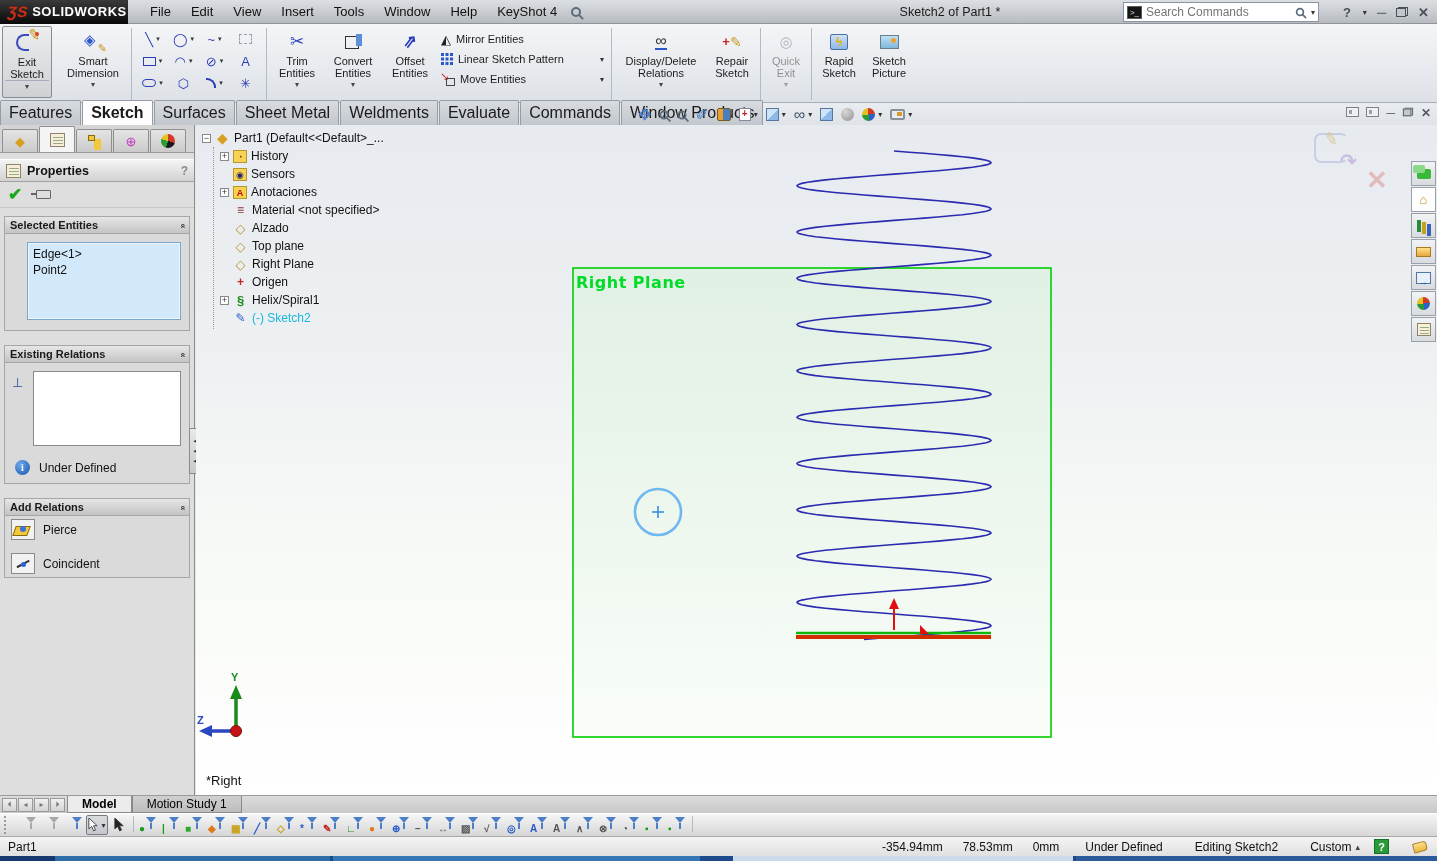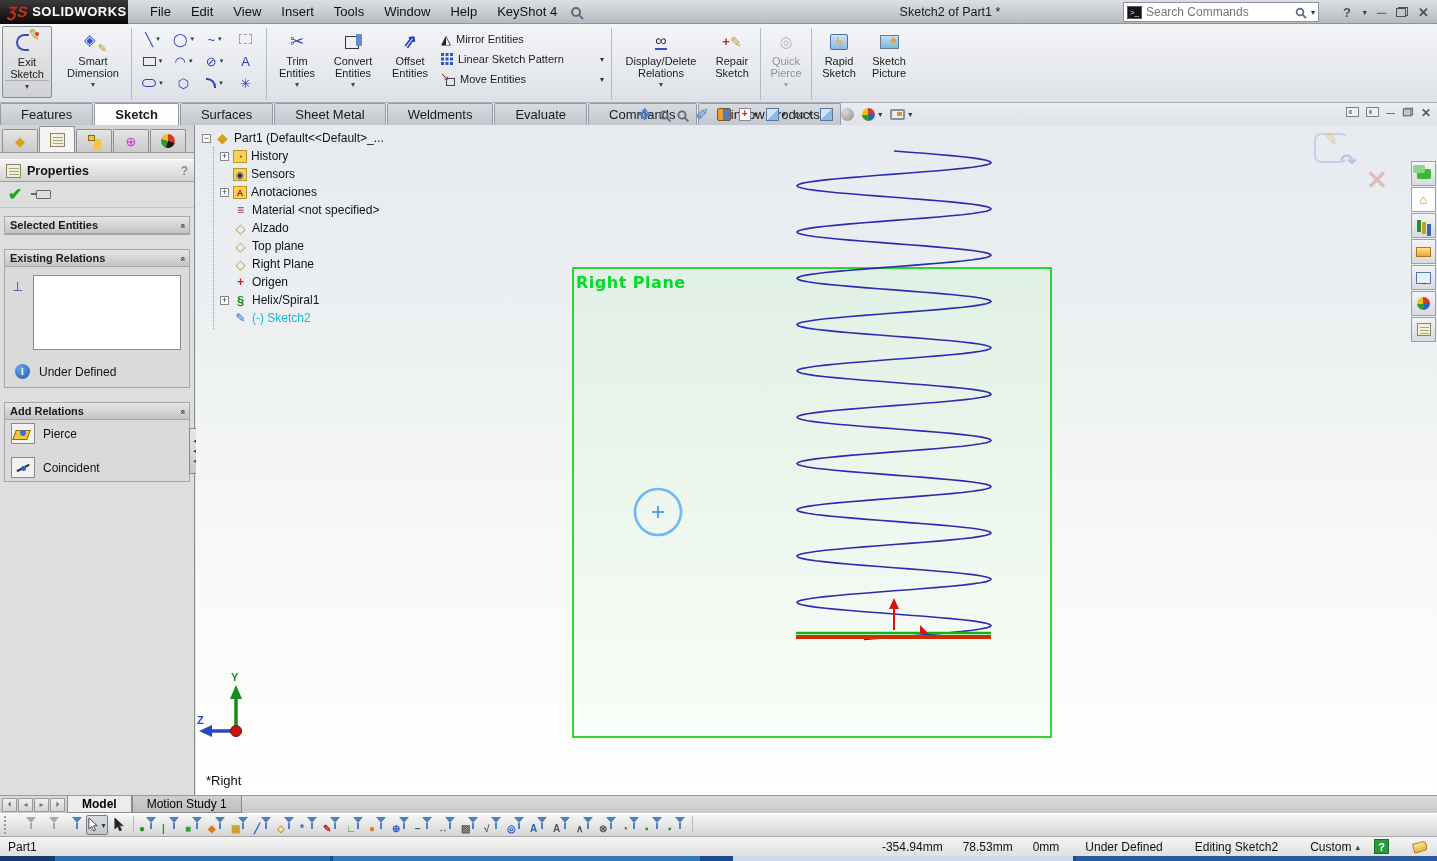--- a/index.html
+++ b/index.html
@@ -66,21 +66,21 @@
   .convert-ico{position:relative;width:18px;height:16px;display:inline-block;}
   .convert-ico::before{content:"";position:absolute;left:1px;top:2px;width:12px;height:11px;border:1.5px solid #333;}
   .convert-ico::after{content:"";position:absolute;right:0;top:0;width:6px;height:12px;background:#5e8fd6;}
   .offset-ico{font-size:17px;color:#2a3db8;font-weight:bold;transform:rotate(-8deg);display:inline-block;}
   .rapid-ico{width:18px;height:16px;background:linear-gradient(#cfe2f6,#8db6e4);border:1px solid #4a6ea8;border-radius:2px;color:#e8b400;font-weight:bold;font-size:12px;text-align:center;line-height:15px;display:inline-block;}
   .pict-ico{width:19px;height:14px;background:linear-gradient(#bfe0f2,#7fb8dd);border:1px solid #6a7d90;position:relative;display:inline-block;}
   .pict-ico::before{content:"";position:absolute;right:2px;top:2px;width:5px;height:5px;border-radius:50%;background:#f0a030;}
 
   
   #tabrow{position:absolute;left:0;top:103px;width:1437px;height:22px;background:linear-gradient(#e9ecf0,#dfe3e8);display:flex;align-items:flex-end;}
-  .rtab{padding:3px 20px;font-size:13px;color:#1a1a1a;background:linear-gradient(#d8dce0,#c2c7cd);border:1px solid #969ca6;border-bottom:none;margin-right:1px;border-radius:2px 2px 0 0;}
+  .rtab{padding:3px 8px;font-size:16px;color:#1a1a1a;background:linear-gradient(#d8dce0,#c2c7cd);border:1px solid #969ca6;border-bottom:none;margin-right:1px;border-radius:2px 2px 0 0;}
   .rtab.active{background:#fdfdfd;font-weight:bold;}
   #headsup{position:absolute;left:636px;top:1px;display:flex;align-items:center;gap:4px;height:21px;}
   #headsup > span{display:flex;align-items:center;gap:1px;padding:1px 2px;}
   .hico-cube{width:13px;height:13px;background:linear-gradient(135deg,#cfe4f8 50%,#8db8e8 50%);border:1px solid #55779f;display:inline-block;}
   .hico-sphere{width:13px;height:13px;border-radius:50%;background:radial-gradient(circle at 35% 30%,#d8d8d8,#909090);display:inline-block;}
   .hico-rgbsphere{width:13px;height:13px;border-radius:50%;background:conic-gradient(#d23a2a 0 25%,#2a62c8 25% 50%,#2a9a3a 50% 75%,#e8c020 75%);display:inline-block;}
   .hico-page{width:12px;height:13px;background:#fff;border:1px solid #889;position:relative;display:inline-block;}
   .hico-page::before{content:"+";position:absolute;left:2px;top:-1px;color:#c22;font-size:10px;font-weight:bold;}
   .hico-book{width:14px;height:13px;background:linear-gradient(90deg,#e8a030 40%,#4a7ec0 40%);border:1px solid #7a5a20;border-radius:2px;display:inline-block;}
   .hico-monitor{width:15px;height:11px;background:#e8ecf2;border:2px solid #8a9098;border-radius:2px;position:relative;display:inline-block;}
@@ -342,21 +342,21 @@
   <div class="bigbtn" style="width:50px;">
     <span class="icon-area">
         <i style="color:#c22;font-weight:bold;font-size:13px;">+</i>
         <i style="color:#c8991c;font-size:14px;">✎</i>
       </span>
     <span class="lbl">Repair Sketch</span>
   </div>
   <span class="vsep"></span>
   <div class="bigbtn disabled" style="width:44px;">
     <span class="icon-area" style="font-size:15px;color:#667;">◎</span>
-    <span class="lbl">Quick Pierce</span>
+    <span class="lbl">Quick Exit</span>
     <span class="ddstrip">▾</span>
   </div>
   <span class="vsep"></span>
   <div class="bigbtn" style="width:48px;">
     <span class="icon-area">
         <span class="rapid-ico">ϟ</span>
       </span>
     <span class="lbl">Rapid Sketch</span>
   </div>
   <div class="bigbtn" style="width:52px;">
@@ -455,20 +455,24 @@
     </div>
     <div id="pm-actions">
       <span class="ok-check">✔</span>
       <span class="pin-ico"></span>
     </div>
 
     <div class="group">
       <div class="group-h">
         <span>Selected Entities</span>
         <span class="chev" style="transform:rotate(90deg);">«</span>
+      </div>
+      <div class="sel-list">
+        <div>Edge&lt;1&gt;</div>
+        <div>Point2</div>
       </div>
     </div>
 
     <div class="group" style="margin-top:14px;">
       <div class="group-h">
         <span>Existing Relations</span>
         <span class="chev" style="transform:rotate(90deg);">«</span>
       </div>
       <div class="rel-body">
         <span class="perp-ico">⊥</span>

